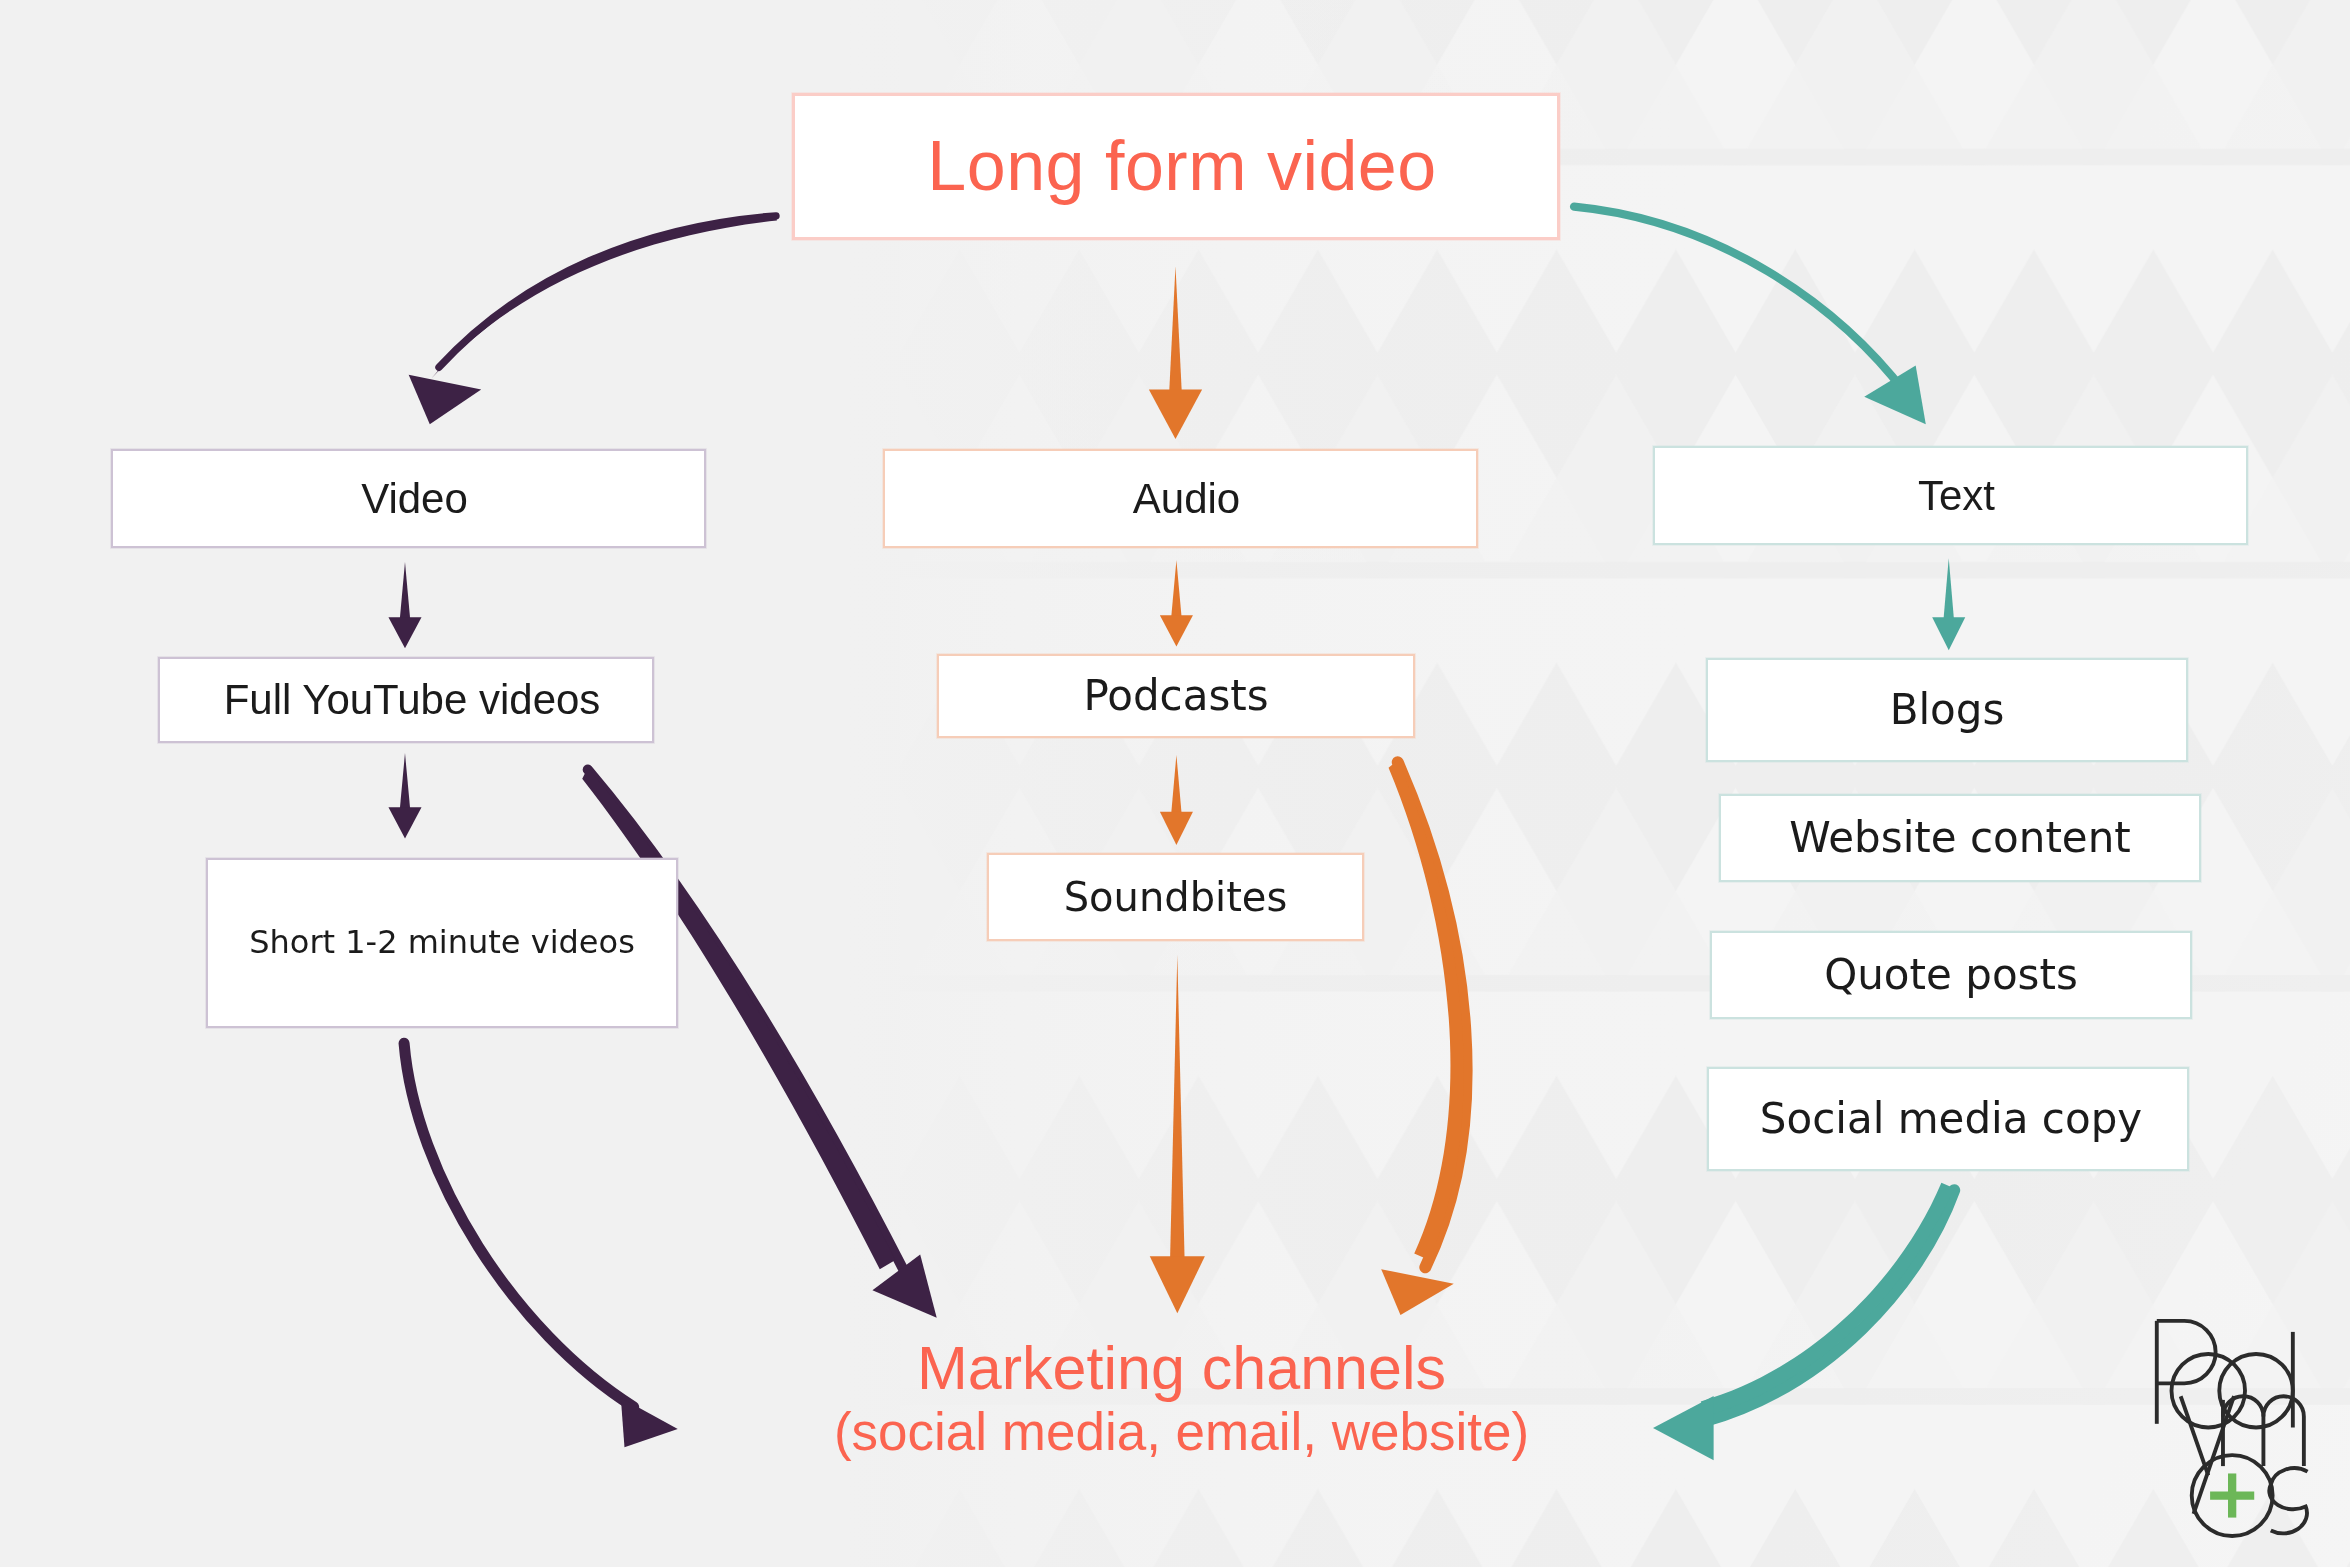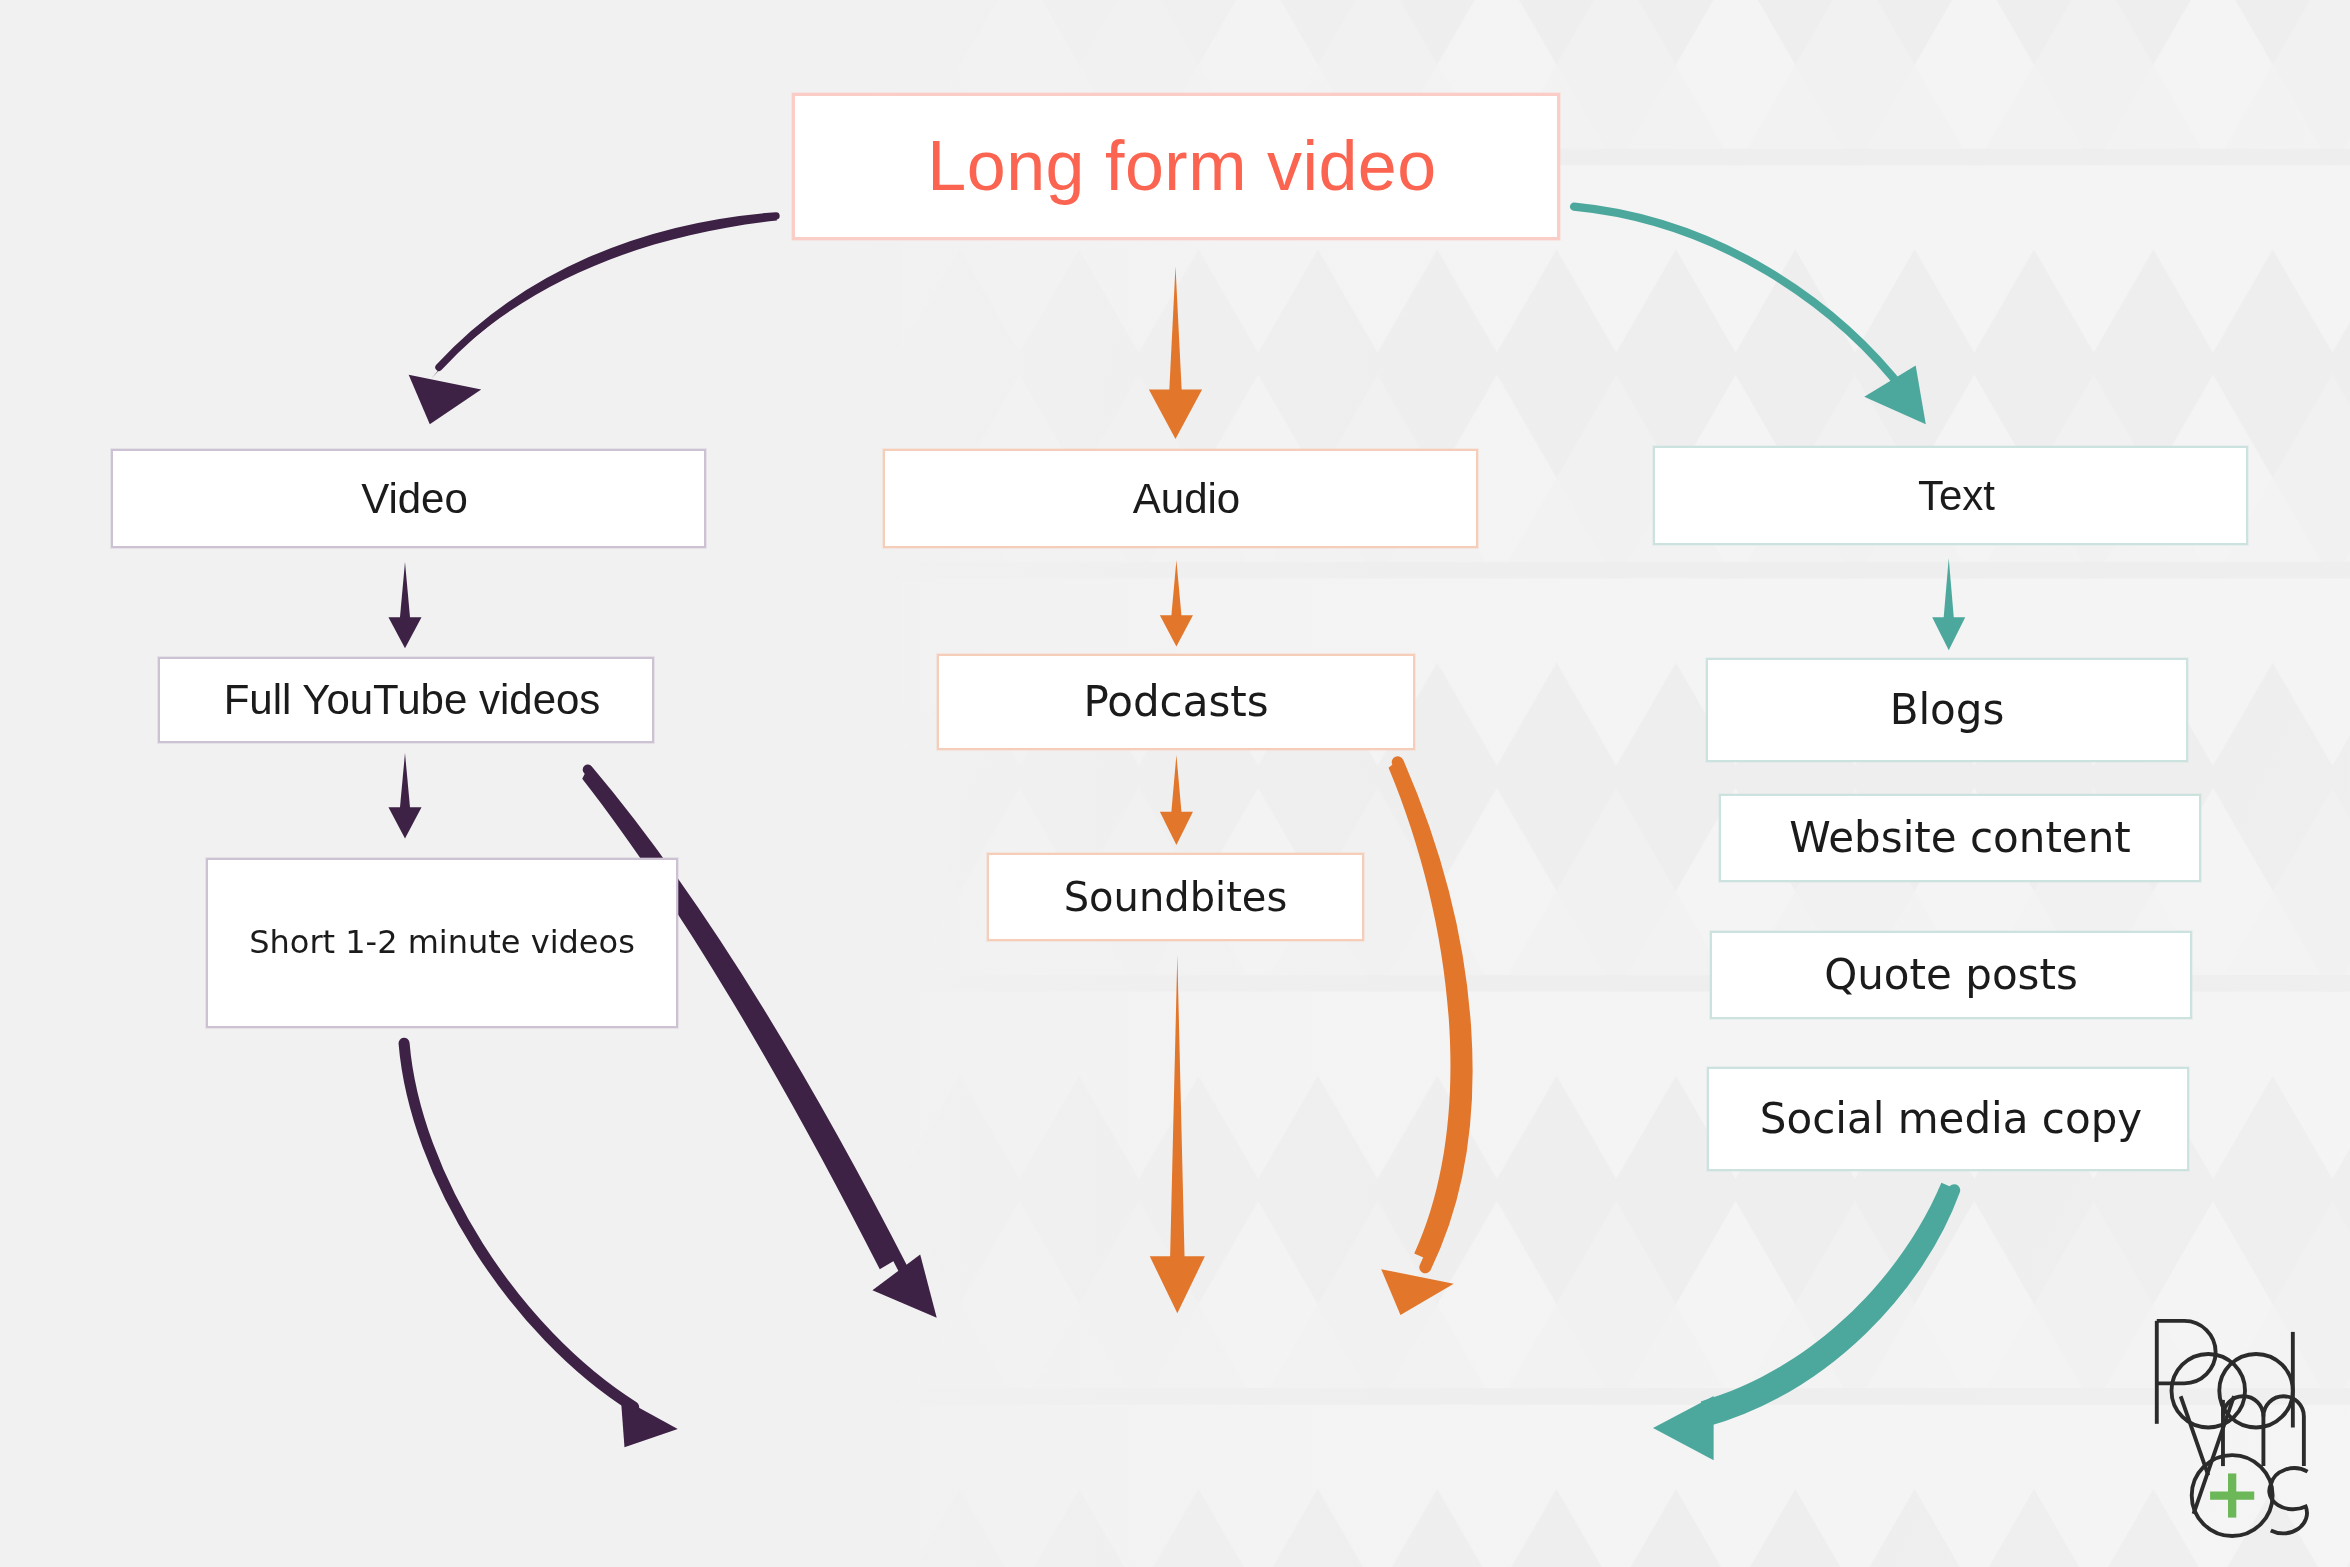--- a/index.html
+++ b/index.html
@@ -76,21 +76,21 @@
   
   #box-video { left: 111px; top: 449px; width: 595px; height: 99px; font-size: 42px; }
   #box-audio { left: 883px; top: 449px; width: 595px; height: 99px; font-size: 42px; }
   #box-text  { left: 1653px; top: 446px; width: 595px; height: 99px; font-size: 42px; }
 
   
   #box-yt    { left: 158px; top: 657px; width: 496px; height: 86px; font-size: 42px; }
   #box-short { left: 206px; top: 847px; width: 472px; height: 170px; font-size: 32px; margin-top: 11px; }
 
   
-  #box-pod   { left: 937px; top: 654px; width: 478px; height: 96px; font-size: 42px; }
+  #box-pod   { left: 937px; top: 654px; width: 478px; height: 84px; font-size: 42px; }
   #box-sound { left: 987px; top: 853px; width: 377px; height: 88px; font-size: 40px; }
 
   
   #box-blogs   { left: 1706px; top: 658px; width: 482px; height: 104px; font-size: 42px; }
   #box-website { left: 1719px; top: 794px; width: 482px; height: 88px; font-size: 42px; }
   #box-quote   { left: 1710px; top: 931px; width: 482px; height: 88px; font-size: 42px; }
   #box-social  { left: 1707px; top: 1067px; width: 482px; height: 104px; font-size: 42px; padding-left: 6px; }
 
   
   #bottom-label {
@@ -242,20 +242,24 @@
   </div>
 
   <div class="node b-teal wide" id="box-quote">
     <span>Quote posts</span>
   </div>
 
   <div class="node b-teal wide" id="box-social">
     <span>Social media copy</span>
   </div>
 
+  <div id="bottom-label">
+    <div id="bottom-line1" class="cond">Marketing channels</div>
+    <div id="bottom-line2" class="cond">(social media, email, website)</div>
+  </div>
 
   <svg id="logo" viewBox="0 0 200 260" xmlns="http://www.w3.org/2000/svg">
     <g fill="none" stroke="#2b2b2b" stroke-width="4.2">
 
       <path d="M 16 14 L 16 126"></path>
       <path d="M 16 14 L 46 14 A 34 34 0 0 1 46 82 L 16 82"></path>
 
       <circle cx="72" cy="90" r="40"></circle>
 
       <circle cx="124" cy="90" r="40"></circle>

